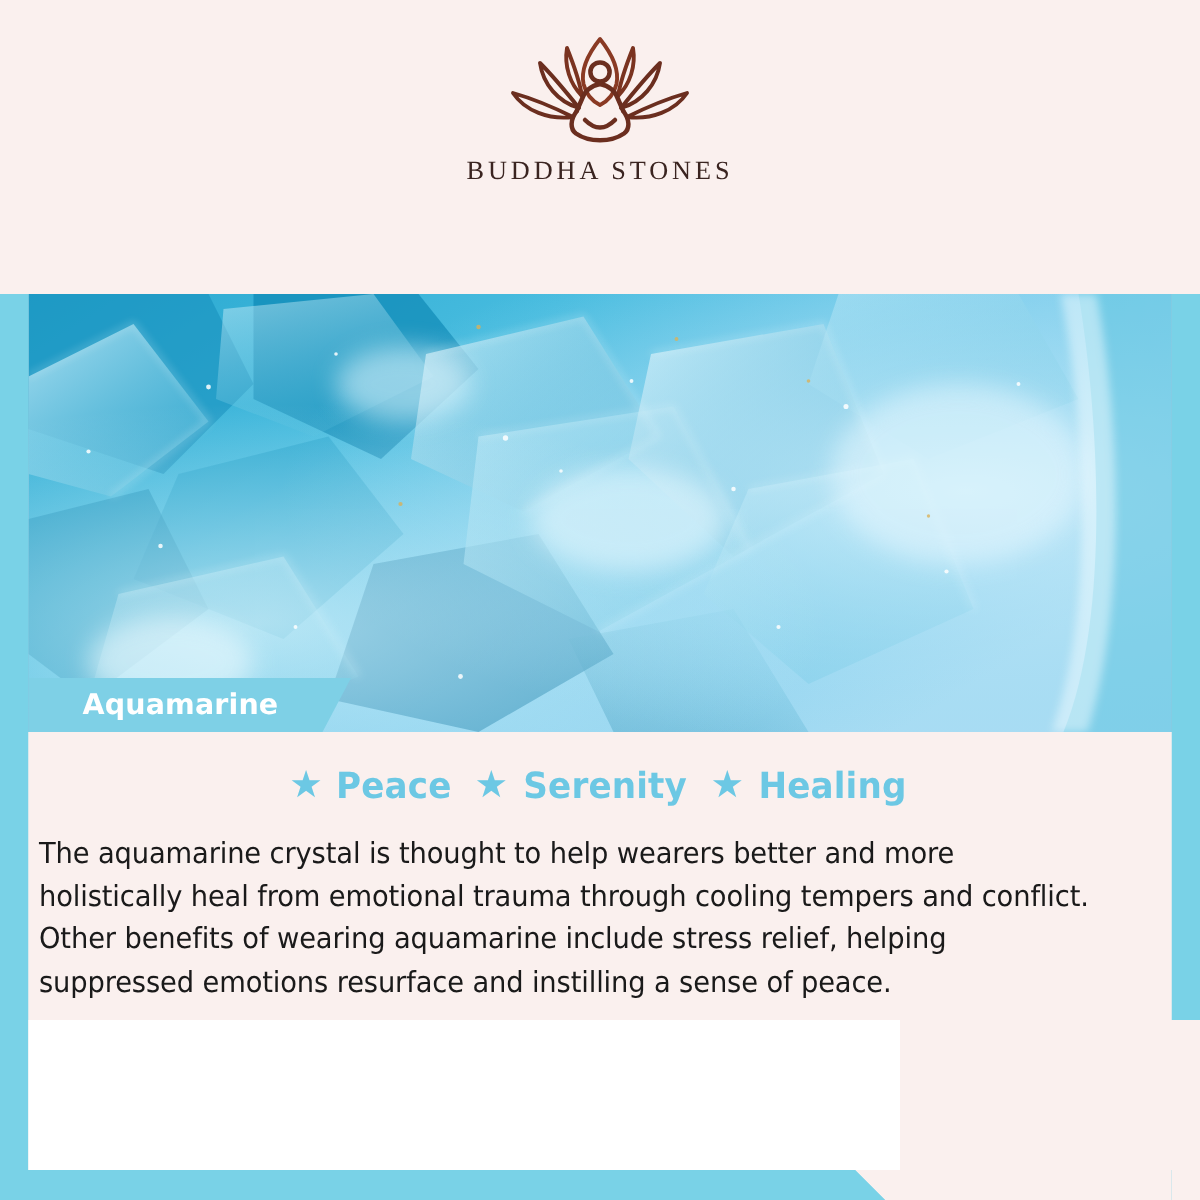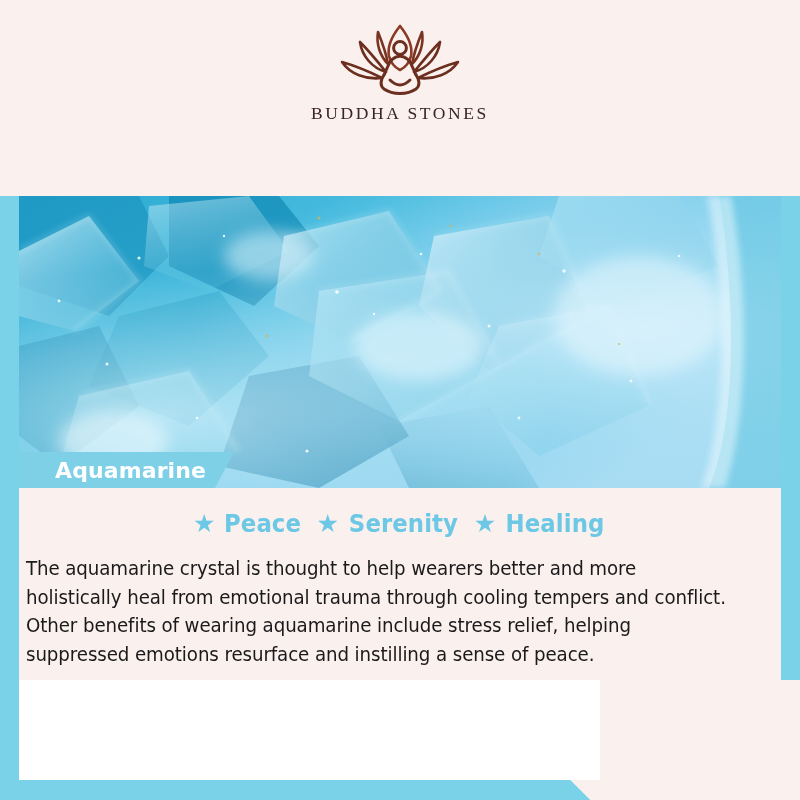--- a/index.html
+++ b/index.html
@@ -166,21 +166,21 @@
     clip-path: polygon(0 0, 215px 0, 196px 36px, 0 36px);
     display: flex;
     align-items: center;
     z-index: 5;
   }
   .stone-tag-label {
     margin-left: 36px;
     color: #ffffff;
     font-family: "DejaVu Sans", sans-serif;
     font-weight: bold;
-    font-size: 22px;
+    font-size: 19px;
     letter-spacing: 0.1px;
     white-space: nowrap;
   }
 
   
   .body-area {
     position: absolute;
     top: 488px;
     left: 19px;
     width: 762px;

